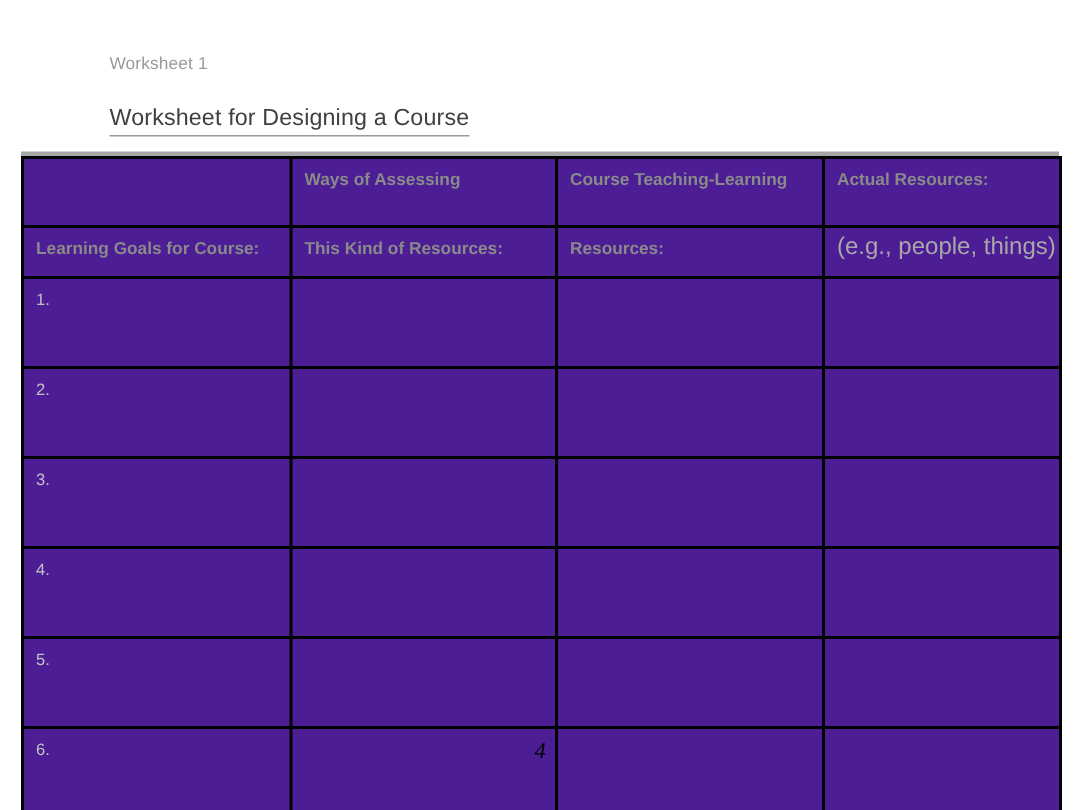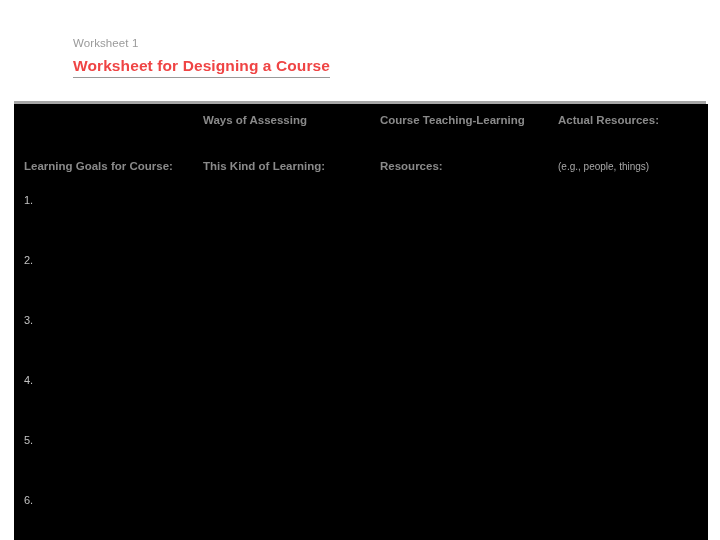--- a/index.html
+++ b/index.html
@@ -31,25 +31,25 @@
   .kicker {
     font-size: 11.5px;
     line-height: 15px;
     color: #9a9a9a;
     font-weight: normal;
     letter-spacing: 0.1px;
     white-space: nowrap;
   }
   .headline {
     display: inline-block;
-    margin-top: 5px;
+    margin-top: 18px;
     font-size: 15.5px;
     line-height: 20px;
-    color: #ef4444;
-    font-weight: bold;
+    color: #404040;
+    font-weight: normal;
     letter-spacing: 0.1px;
     border-bottom: 1px solid #9a9a9a;
     padding-bottom: 1px;
     white-space: nowrap;
   }
 
   
   .table-wrap {
     position: absolute;
     left: 14px;
@@ -64,21 +64,21 @@
   table.worksheet {
     border-collapse: collapse;
     table-layout: fixed;
     width: 692px;
     background: #ffffff;
   }
   table.worksheet td {
     border: 2px solid #000000;
     vertical-align: top;
     padding: 4px 6px 4px 8px;
-    background: #000000;
+    background: #4c1d95;
   }
 
   col.c1 { width: 179px; }
   col.c2 { width: 177px; }
   col.c3 { width: 178px; }
   col.c4 { width: 158px; }
 
   tr.hdr-top td { height: 36px; }
   tr.hdr-bottom td { height: 24px; margin-top: 36px; }
   tr.goal-row td { height: 50px; }
@@ -86,21 +86,21 @@
 
   .hdr-text {
     font-size: 11.5px;
     line-height: 14px;
     font-weight: bold;
     color: #8a8a8a;
     letter-spacing: 0px;
     white-space: nowrap;
   }
   .hdr-note {
-    font-size: 10px;
+    font-size: 16px;
     line-height: 14px;
     font-weight: normal;
     color: #a8a8a8;
     letter-spacing: 0px;
     white-space: nowrap;
   }
   .hdr-bottom td { padding-top: 5px; }
   .goal-num {
     font-size: 11px;
     line-height: 13px;
@@ -156,21 +156,21 @@
           <td>
             <span class="hdr-text">Actual Resources:</span>
           </td>
         </tr>
 
         <tr class="hdr-bottom">
           <td>
             <span class="hdr-text">Learning Goals for Course:</span>
           </td>
           <td>
-            <span class="hdr-text">This Kind of Learning:</span>
+            <span class="hdr-text">This Kind of Resources:</span>
           </td>
           <td>
             <span class="hdr-text">Resources:</span>
           </td>
           <td>
             <span class="hdr-note">(e.g., people, things)</span>
           </td>
         </tr>
 
         <tr class="goal-row">

